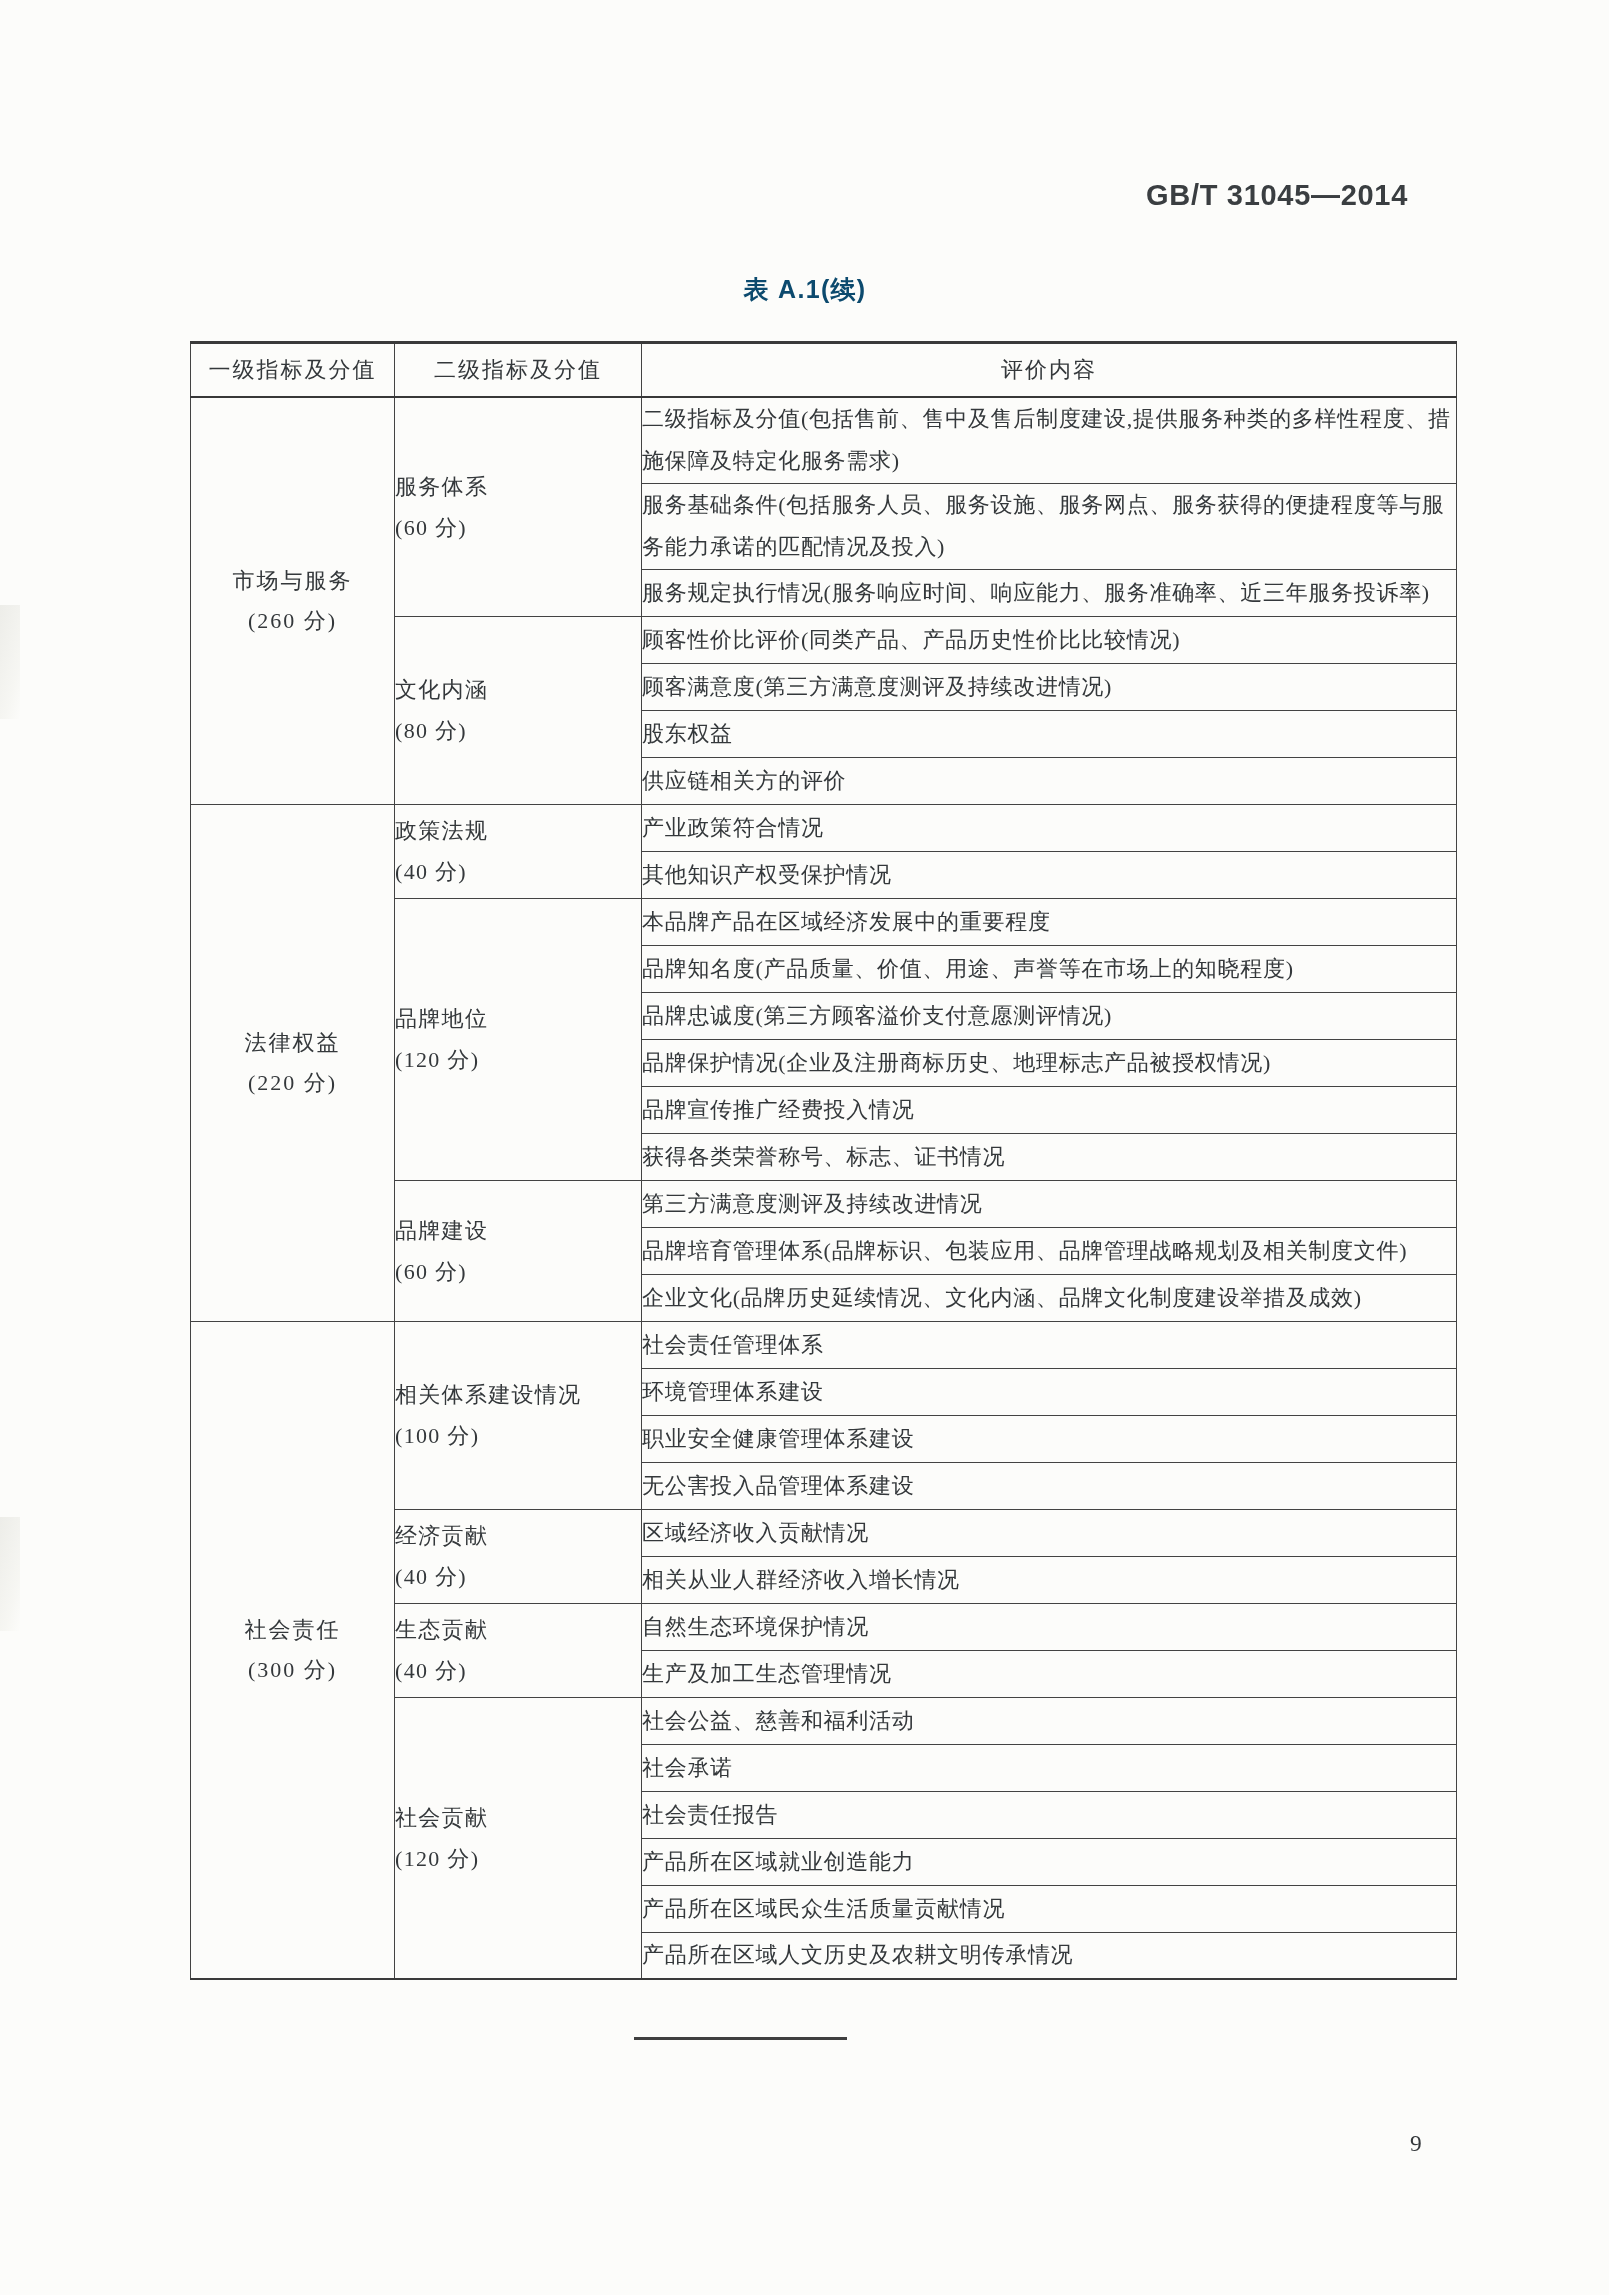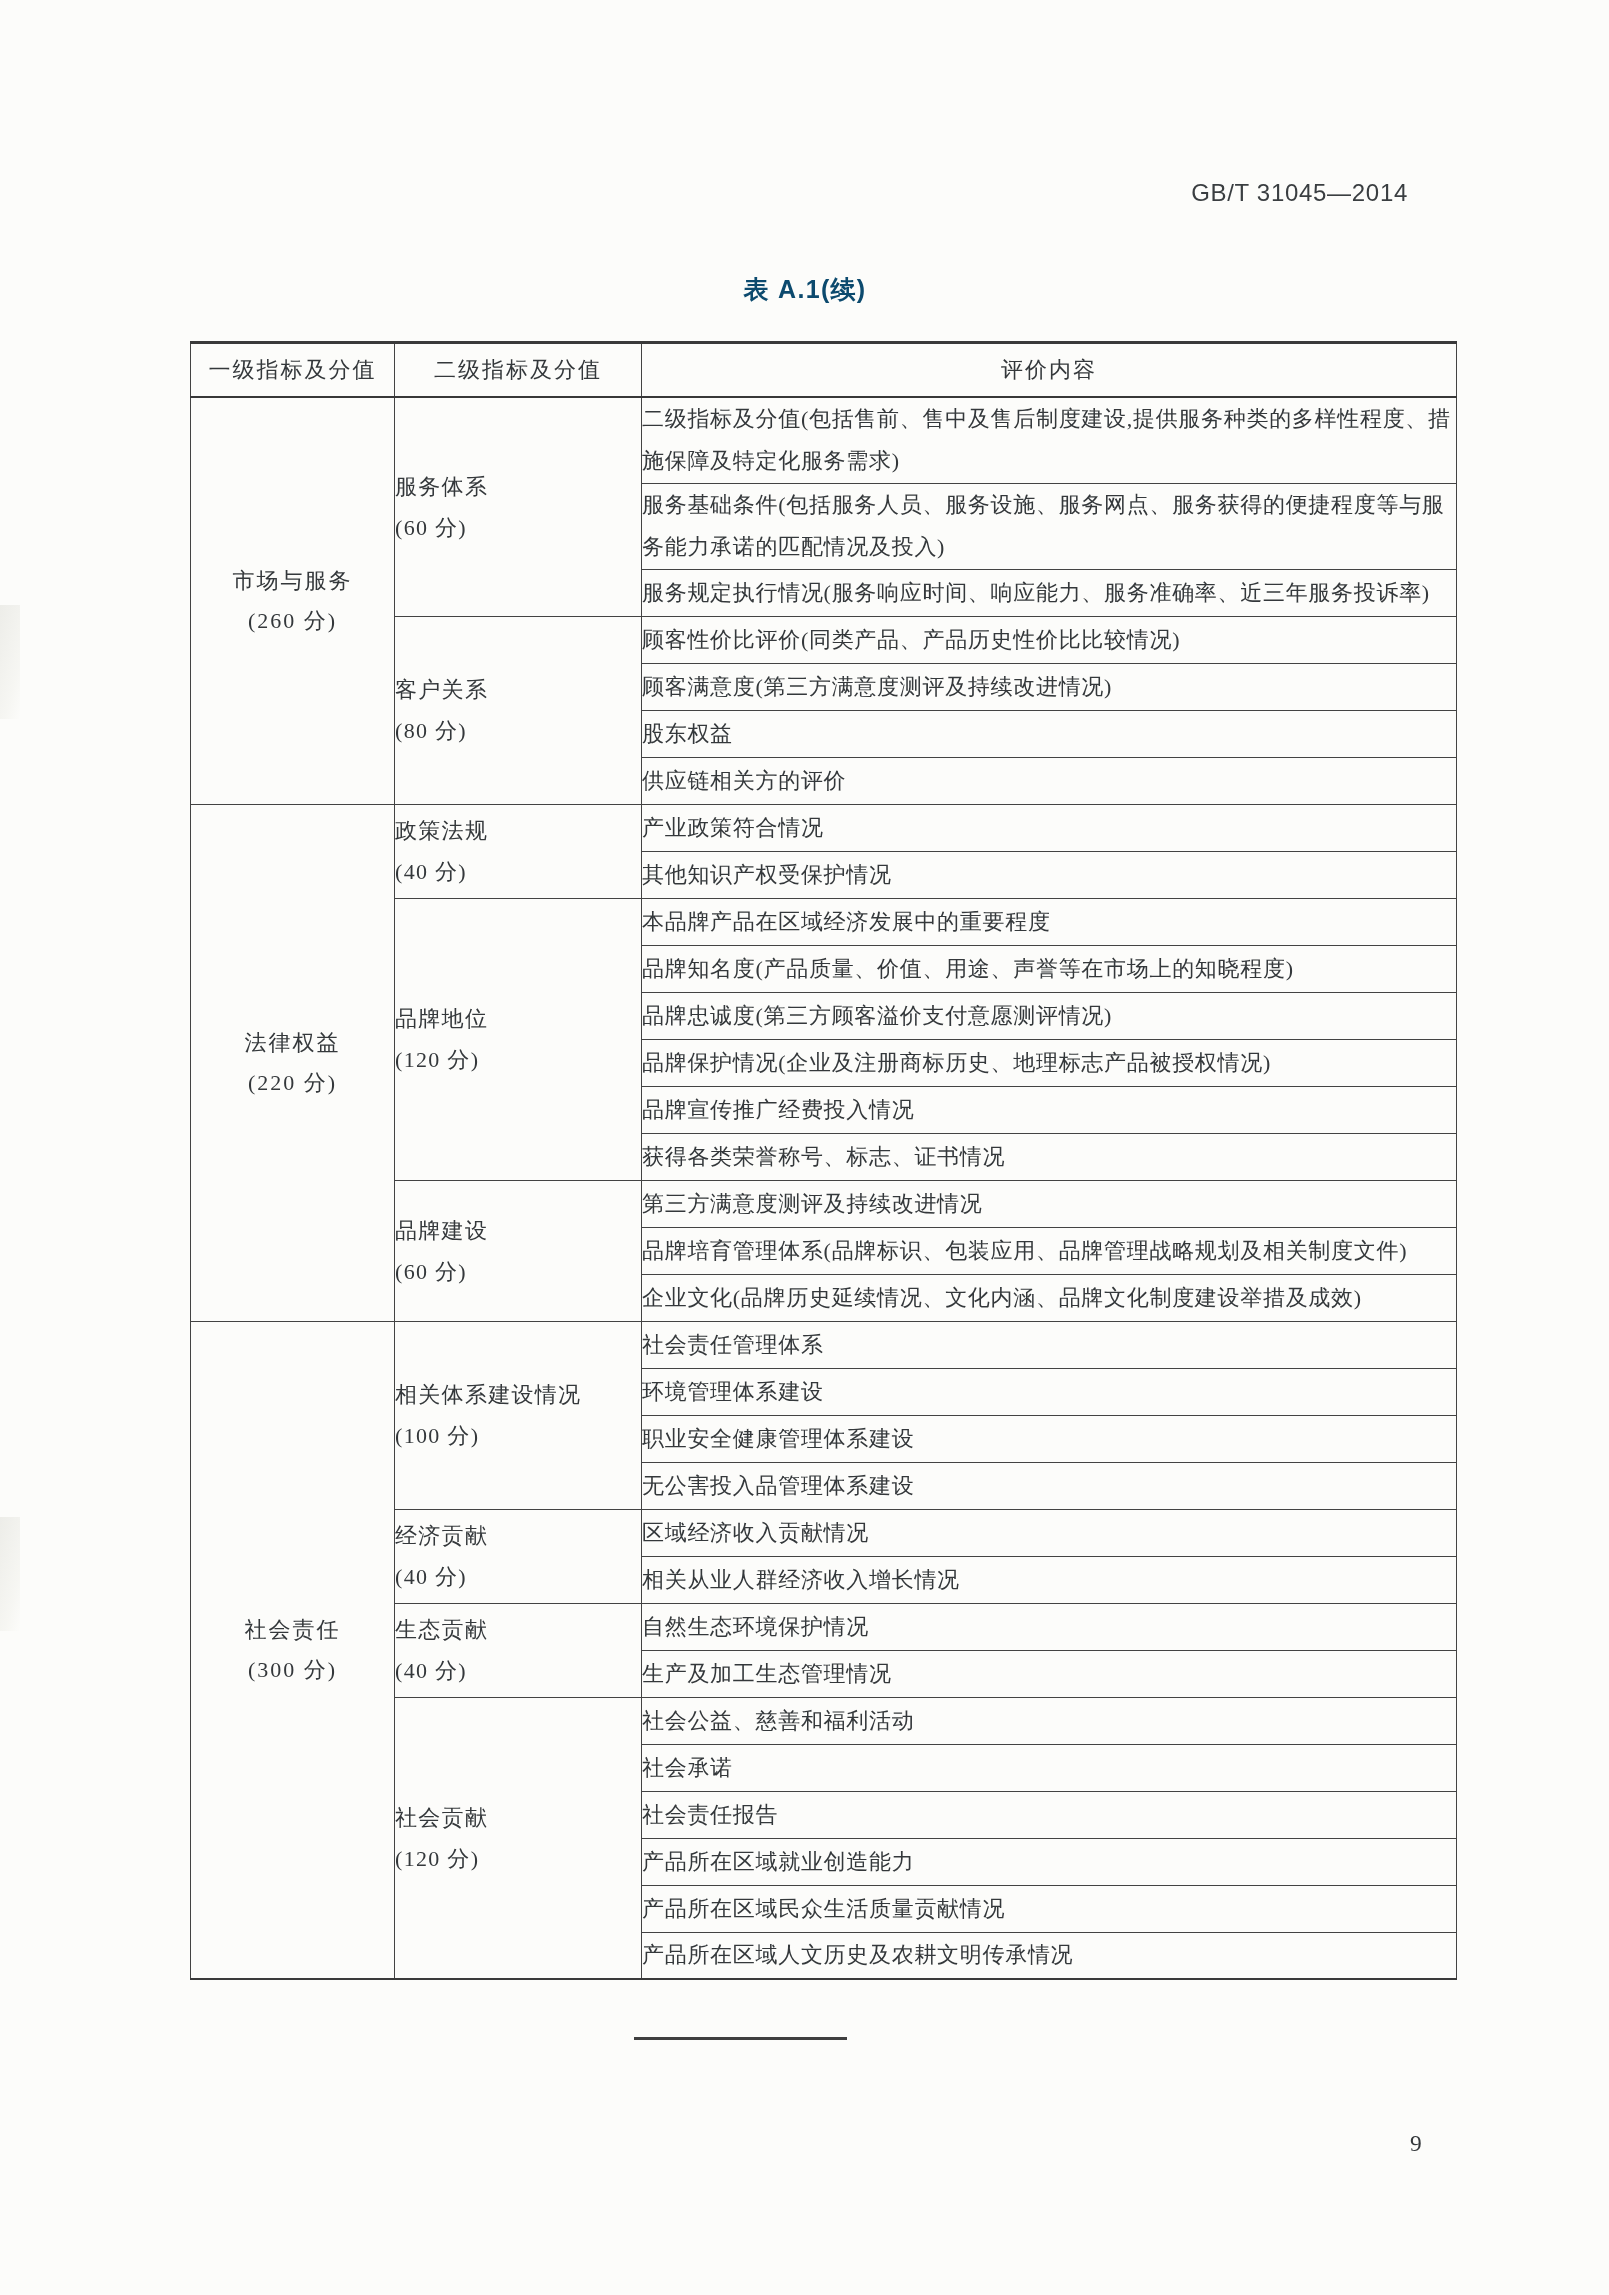--- a/index.html
+++ b/index.html
@@ -24,22 +24,22 @@
     background:linear-gradient(105deg,#e9e9e4 0%,#f5f5f1 70%,rgba(252,252,250,0) 100%);
     opacity:.8;
   }
   .artifact.a1{top:605px;height:114px;}
   .artifact.a2{top:1517px;height:114px;}
 
   .standard-code{
     position:absolute;
     top:179px;
     right:202px;
-    font-size:24px;
-    font-weight:normal;
+    font-size:29px;
+    font-weight:bold;
     font-family:"Liberation Sans","DejaVu Sans",sans-serif;
     letter-spacing:0.7px;
     color:#3a3e41;
   }
   .table-title{
     position:absolute;
     top:273px;
     left:0;
     width:100%;
     text-align:center;
@@ -157,21 +157,21 @@
           </tr>
           <tr class="row-double">
             <td class="c3">服务基础条件(包括服务人员、服务设施、服务网点、服务获得的便捷程度等与服务能力承诺的匹配情况及投入)</td>
           </tr>
           <tr class="row-single">
             <td class="c3">服务规定执行情况(服务响应时间、响应能力、服务准确率、近三年服务投诉率)</td>
           </tr>
           <tr class="row-single">
             <td class="c2" rowspan="4">
               <div class="lv2">
-                <div>客户关系</div>
+                <div>文化内涵</div>
                 <div>(80 分)</div>
               </div>
             </td>
             <td class="c3">顾客性价比评价(同类产品、产品历史性价比比较情况)</td>
           </tr>
           <tr class="row-single">
             <td class="c3">顾客满意度(第三方满意度测评及持续改进情况)</td>
           </tr>
           <tr class="row-single">
             <td class="c3">股东权益</td>

